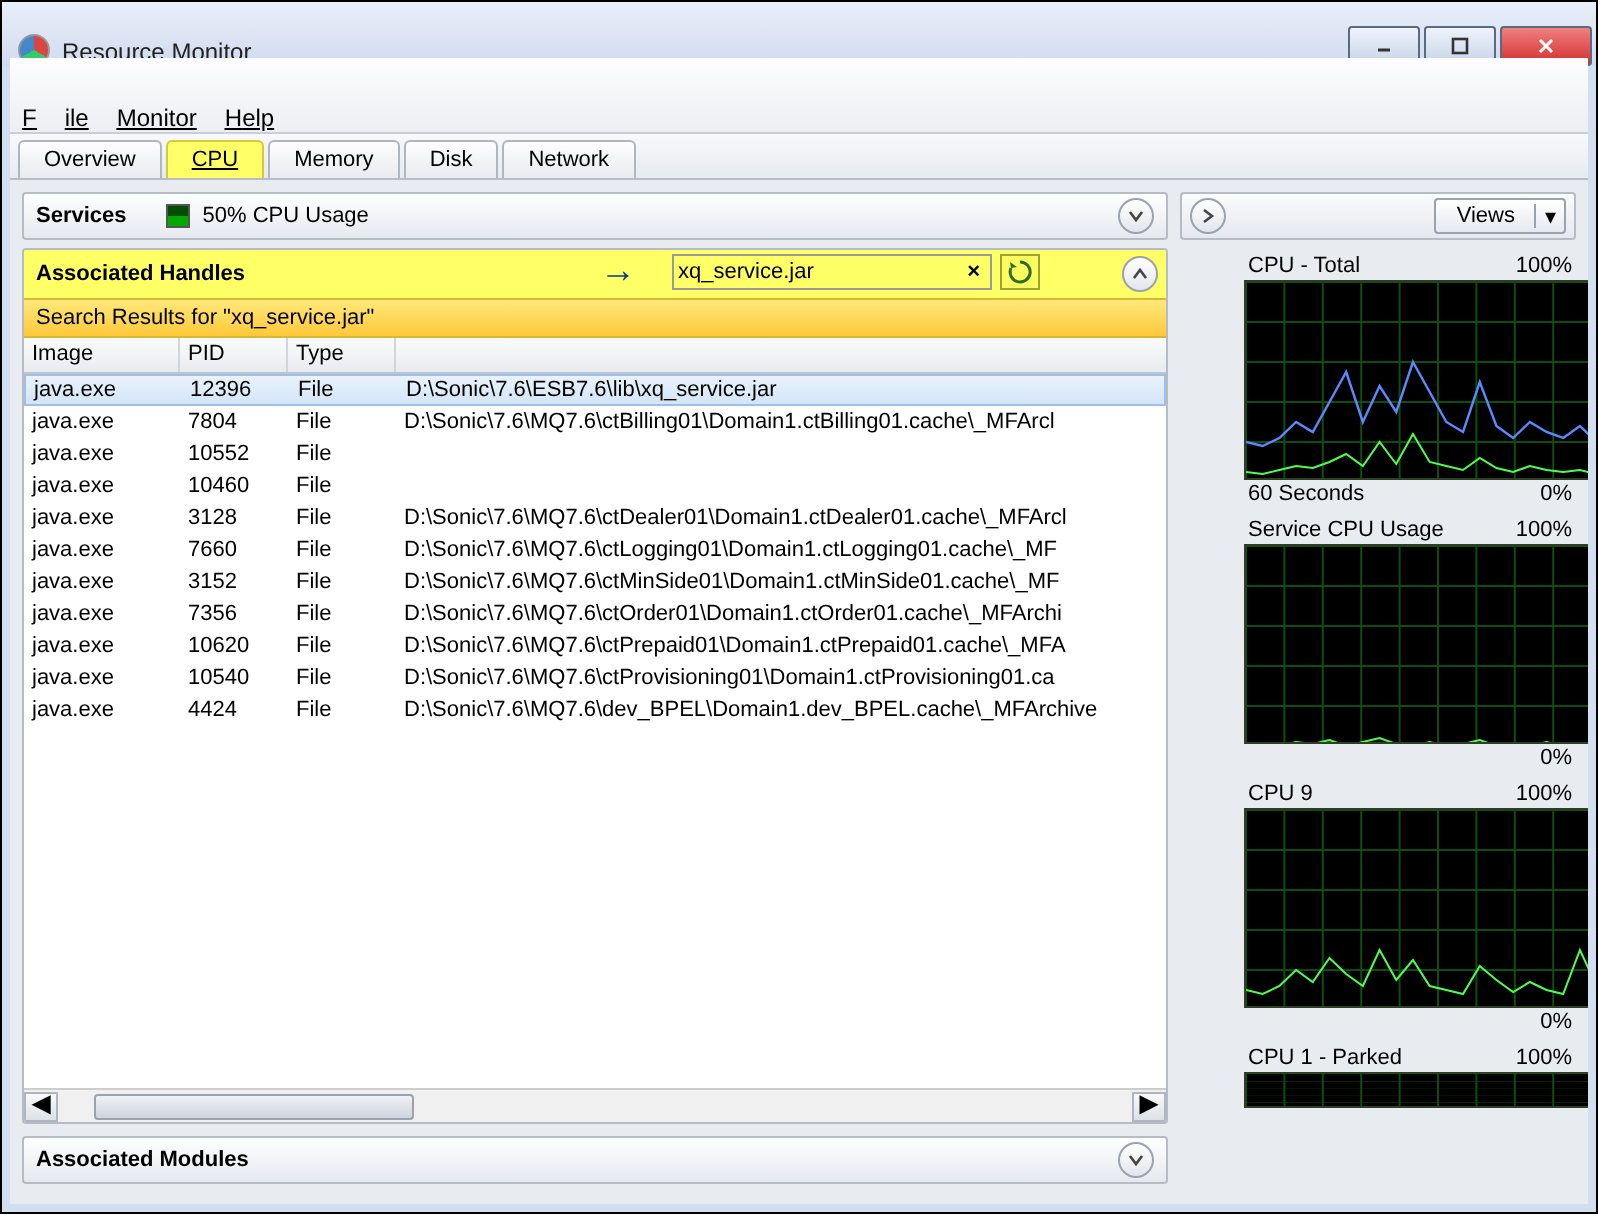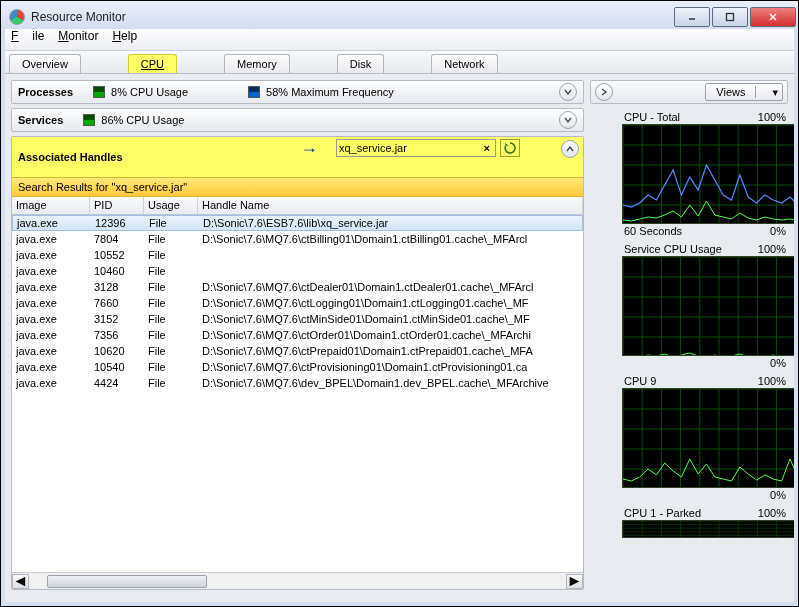--- a/index.html
+++ b/index.html
@@ -1,54 +1,54 @@
 <!DOCTYPE html>
 <html><head>
 <meta charset="utf-8">
 <style>
 * { box-sizing: border-box; margin: 0; padding: 0; font-family: "Segoe UI", Tahoma, sans-serif; }
 body { background: #6b8aa8; width: 799px; height: 607px; overflow: hidden; position: relative; }
 
 .window-frame { position: absolute; inset: 0; border: 1px solid #000; background: #d2dff0; }
 
-.titlebar { height: 32px; display: flex; align-items: center; padding: 0 2px 0 8px; background: linear-gradient(to bottom,#e9eff9,#d1dbef); }
+.titlebar { height: 32px; display: flex; align-items: flex-end; padding: 0 2px 0 8px; background: linear-gradient(to bottom,#e9eff9,#d1dbef); }
 .titlebar-icon { width: 16px; height: 16px; border-radius: 50%; background: conic-gradient(#d44 0 120deg,#3c6 120deg 240deg,#48c 240deg 360deg); margin-right: 6px; border:1px solid #999; }
 .titlebar-text { font-size: 12px; color: #222; flex: 1; }
 .win-buttons { display: flex; margin-left: auto; }
 .win-btn { width: 36px; height: 20px; margin-left: 2px; border: 1px solid #5a6b80; border-radius: 2px; display:flex; align-items:center; justify-content:center; font-size:11px; background: linear-gradient(to bottom,#eef3fb,#c7d4e8); cursor:pointer; }
 .win-btn.close { background: linear-gradient(to bottom,#f08080,#d32f2f); color:#fff; width:46px; }
 .win-btn svg { width:10px; height:10px; }
 
 .content { position: absolute; top: 28px; left: 4px; right: 4px; bottom: 4px; background:#fff; display:flex; flex-direction:column; }
 
-.menubar { height: 22px; display:flex; align-items:flex-start; padding: 0 6px; font-size:12px; background:linear-gradient(to bottom,#fdfdfe,#eceef2); border-bottom:1px solid #c8cfda; }
+.menubar { height: 38px; display:flex; align-items:flex-end; padding: 0 6px; font-size:12px; background:linear-gradient(to bottom,#fdfdfe,#eceef2); border-bottom:1px solid #c8cfda;text-decoration:underline; }
 .menubar span { margin-right: 14px; text-decoration: underline; text-decoration-color: transparent; }
 .menubar span::first-letter { text-decoration: underline; }
 .menubar .mi { margin-right: 14px; }
 .menubar .mi u { text-decoration: underline; }
 
-.tabbar { height: 23px; display:flex; align-items:flex-end; padding: 0 4px; background:linear-gradient(to bottom,#f8f9fb,#e7eaef); border-bottom:1px solid #b7bdc8;gap:45px; }
+.tabbar { height: 23px; display:flex; align-items:flex-end; padding: 0 4px; background:linear-gradient(to bottom,#f8f9fb,#e7eaef); border-bottom:1px solid #b7bdc8; }
 .tab { padding: 3px 12px; font-size:11px; border:1px solid #b0b6c0; border-bottom:none; border-radius:3px 3px 0 0; background:linear-gradient(to bottom,#fdfdfe,#e9ebee); margin-right:2px; cursor:pointer; }
 .tab.active { background: #ffff66; border-color:#d4ca3a; font-weight:500;text-decoration:underline; }
 
 .main-layout { flex:1; display:flex; overflow:hidden; background:#e8ecf1; }
 .left-pane { flex:1; padding:6px; overflow:hidden; display:flex; flex-direction:column; }
 .right-pane { width:204px; padding:6px 6px 6px 0; overflow:hidden; display:flex; flex-direction:column; }
 
 .panel-head { height:24px; display:flex; align-items:center; padding:0 6px; background:linear-gradient(to bottom,#fdfefe,#e6e9ee); border:1px solid #b6bcc6; border-radius:2px; font-size:11px; margin-bottom:4px; }
 .panel-head .title { font-weight:bold; margin-right:20px; }
 .panel-head .stat { display:flex; align-items:center; margin-right:20px; }
 .mini-sq { width:12px; height:12px; margin-right:6px; border:1px solid #555; }
 .mini-sq.green { background:linear-gradient(to top,#0a0 50%,#004d00 50%); }
 .mini-sq.blue { background:linear-gradient(to top,#06c 50%,#003060 50%); }
 .collapse-btn { margin-left:auto; width:18px; height:18px; border:1px solid #9aa2ad; border-radius:50%; display:flex; align-items:center; justify-content:center; background:linear-gradient(to bottom,#fff,#e2e6eb); cursor:pointer; }
 .collapse-btn svg { width:8px; height:8px; }
 
 .handles-wrap { display:flex; flex-direction:column; flex:1; overflow:hidden; border:1px solid #b6bcc6; border-radius:2px; margin-bottom:6px; }
-.handles-header { height:40px; display:flex; align-items:center; padding:0 6px; background:#ffff66; font-size:11px; font-weight:bold; position:relative; }
+.handles-header { height:24px; display:flex; align-items:center; padding:0 6px; background:#ffff66; font-size:11px; font-weight:bold; position:relative; }
 .handles-header .arrow { position:absolute; left:288px; color:#003d8f; font-size:18px; top:0px; }
 .search-box { position:absolute; left:324px; top:2px; height:18px; width:160px; background:#ffff66; border:1px solid #999; display:flex; align-items:center; font-size:11px; font-weight:normal; padding:0 2px;gap:42px; }
 .search-box .txt { flex:1; }
 .search-box .clear { cursor:pointer; padding:0 3px; font-weight:bold; }
 .refresh-btn { position:absolute; left:488px; top:2px; width:20px; height:18px; background:#fffc60; border:1px solid #9aa238; display:flex; align-items:center; justify-content:center; cursor:pointer; }
 .refresh-btn svg { width:12px; height:12px; }
 .handles-header .collapse-btn { position:absolute; right:4px; top:3px; }
 .search-results-bar { height:20px; background:linear-gradient(to bottom,#ffe97a,#ffc83a); font-size:11px; padding:3px 6px; border-top:1px solid #d8b830; border-bottom:1px solid #d8b830; }
 .table-head { height:18px; display:flex; font-size:11px; background:linear-gradient(to bottom,#fafbfd,#e9ecef); border-bottom:1px solid #c0c6cf; }
 .th { padding:2px 4px; border-right:1px solid #d0d5dc; }
@@ -64,21 +64,21 @@
 .td.pid { width:54px; }
 .td.type { width:54px; }
 .td.handle { flex:1; }
 .hscroll { height:17px; background:#f0f0f0; border-top:1px solid #ccc; display:flex; align-items:center; }
 .hscroll .thumb { width:160px; height:13px; background:linear-gradient(to bottom,#eef1f5,#cfd5dd); border:1px solid #9aa2ad; border-radius:2px; margin-left:18px; }
 .hscroll .arrow-btn { width:17px; height:15px; background:linear-gradient(to bottom,#f8f9fb,#dde1e7); border:1px solid #b0b6c0; display:flex; align-items:center; justify-content:center; }
 .hscroll .arrow-btn:last-child { margin-left:auto; }
 
 .right-header { height:24px; display:flex; align-items:center; padding:0 4px; background:linear-gradient(to bottom,#fafbfd,#e5e8ed); border:1px solid #b6bcc6; border-radius:2px; margin-bottom:6px; }
 .right-header .collapse-btn { margin-left:0; margin-right:auto; }
-.views-btn { height:18px; display:flex; align-items:center; border:1px solid #9aa2ad; border-radius:2px; background:linear-gradient(to bottom,#fff,#e6e9ee); font-size:11px; cursor:pointer;gap:12px; }
+.views-btn { height:18px; display:flex; align-items:center; border:1px solid #9aa2ad; border-radius:2px; background:linear-gradient(to bottom,#fff,#e6e9ee); font-size:11px; cursor:pointer; }
 .views-btn .lbl { padding:0 10px; border-right:1px solid #9aa2ad; }
 .views-btn .dd { padding:0 4px; }
 
 .chart-block { margin-bottom:4px;margin-left:32px; }
 .chart-title-row { display:flex; justify-content:space-between; font-size:11px; padding:1px 2px; }
 .chart-canvas { width:192px; height:100px; background:#000; border:1px solid #2d4020; position:relative; overflow:hidden; }
 .grid line { stroke:#0d4d0d; stroke-width:1; }
 .trace-green { stroke:#4fff4f; stroke-width:1; fill:none; }
 .trace-blue { stroke:#5a8aff; stroke-width:1.2; fill:none; }
 .chart-footer-row { display:flex; justify-content:space-between; font-size:11px; padding:1px 2px; }
@@ -121,42 +121,26 @@
       <div class="tab">Overview</div>
       <div class="tab active">CPU</div>
       <div class="tab">Memory</div>
       <div class="tab">Disk</div>
       <div class="tab">Network</div>
     </div>
 
     <div class="main-layout">
       <div class="left-pane">
 
-        <div class="panel-head">
-          <span class="title">Processes</span>
-          <span class="stat">
-              <span class="mini-sq green"></span>
-              <span>8% CPU Usage</span>
-            </span>
-          <span class="stat" style="margin-left:40px;">
-              <span class="mini-sq blue"></span>
-              <span>58% Maximum Frequency</span>
-            </span>
-          <div class="collapse-btn">
-              <svg viewBox="0 0 8 8">
-                <path d="M1 2 L4 6 L7 2" fill="none" stroke="#444" stroke-width="1.3"></path>
-              </svg>
-            </div>
-        </div>
 
         <div class="panel-head">
           <span class="title">Services</span>
           <span class="stat">
               <span class="mini-sq green"></span>
-              <span>86% CPU Usage</span>
+              <span>50% CPU Usage</span>
             </span>
           <div class="collapse-btn">
               <svg viewBox="0 0 8 8">
                 <path d="M1 2 L4 6 L7 2" fill="none" stroke="#444" stroke-width="1.3"></path>
               </svg>
             </div>
         </div>
 
         <div class="handles-wrap">
           <div class="handles-header">
@@ -175,22 +159,21 @@
             <div class="collapse-btn">
                 <svg viewBox="0 0 8 8">
                   <path d="M1 6 L4 2 L7 6" fill="none" stroke="#444" stroke-width="1.3"></path>
                 </svg>
               </div>
           </div>
           <div class="search-results-bar">Search Results for "xq_service.jar"</div>
           <div class="table-head">
             <div class="th image">Image</div>
             <div class="th pid">PID</div>
-            <div class="th type">Usage</div>
-            <div class="th handle">Handle Name</div>
+            <div class="th type">Type</div>
           </div>
           <div class="tbody" id="tbody">
               <div class="row sel">
                 <div class="td image">java.exe</div>
                 <div class="td pid">12396</div>
                 <div class="td type">File</div>
                 <div class="td handle">D:\Sonic\7.6\ESB7.6\lib\xq_service.jar</div>
               </div>
               <div class="row">
                 <div class="td image">java.exe</div>
@@ -251,20 +234,28 @@
                 <div class="td handle">D:\Sonic\7.6\MQ7.6\dev_BPEL\Domain1.dev_BPEL.cache\_MFArchive</div>
               </div>
             </div>
           <div class="hscroll">
             <div class="arrow-btn">◄</div>
             <div class="thumb"></div>
             <div class="arrow-btn">►</div>
           </div>
         </div>
 
+        <div class="panel-head">
+          <span class="title">Associated Modules</span>
+          <div class="collapse-btn">
+              <svg viewBox="0 0 8 8">
+                <path d="M1 2 L4 6 L7 2" fill="none" stroke="#444" stroke-width="1.3"></path>
+              </svg>
+            </div>
+        </div>
       </div>
 
       <div class="right-pane">
         <div class="right-header">
           <div class="collapse-btn">
               <svg viewBox="0 0 8 8">
                 <path d="M2 1 L6 4 L2 7" fill="none" stroke="#444" stroke-width="1.3"></path>
               </svg>
             </div>
           <div class="views-btn">

